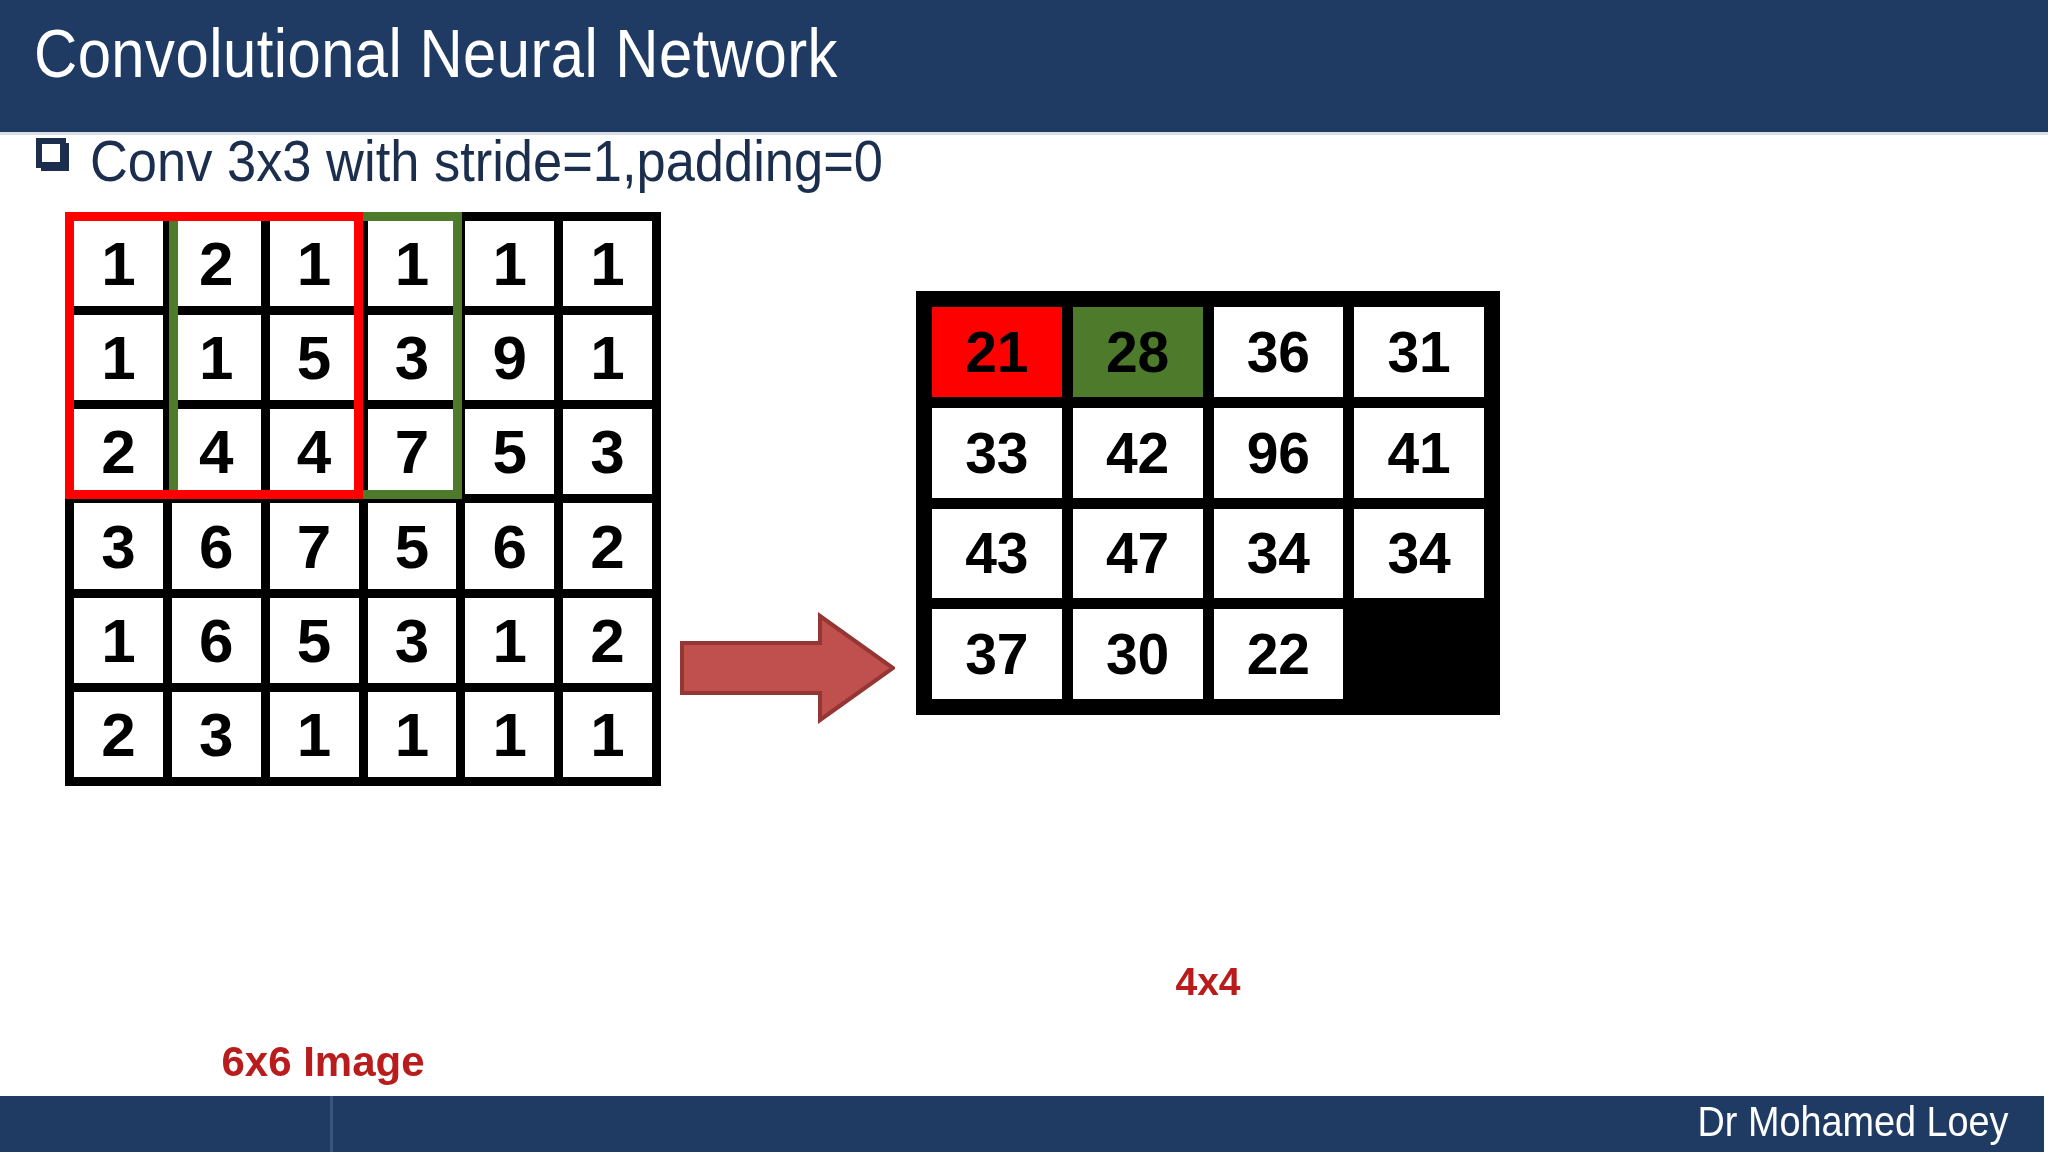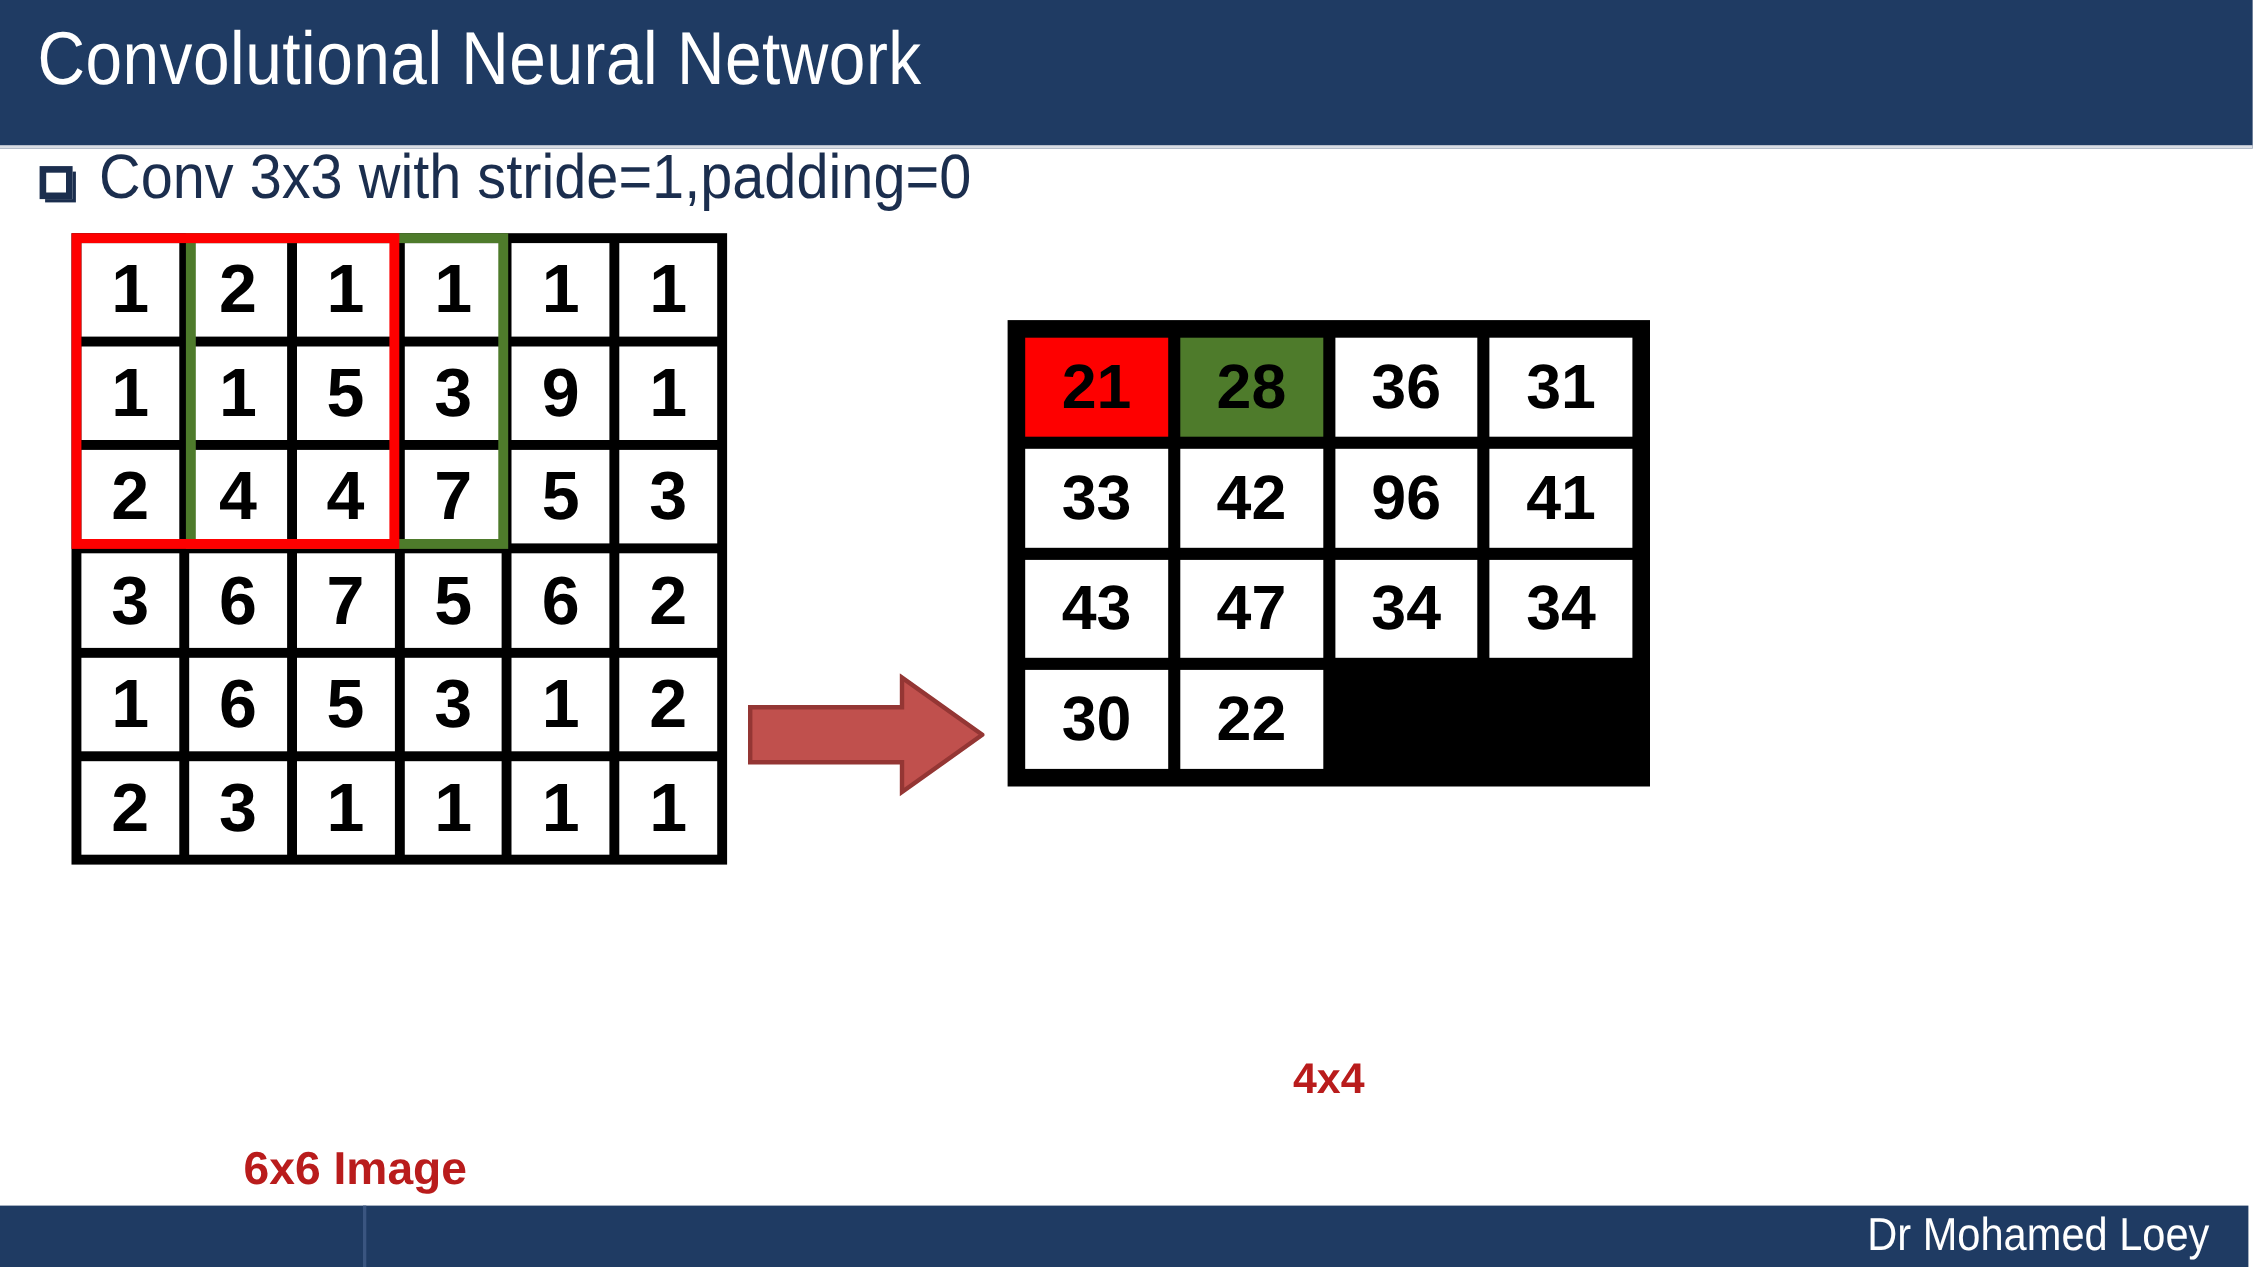--- a/index.html
+++ b/index.html
@@ -39,21 +39,20 @@
     white-space: nowrap;
     font-weight: 400;
   }
 
   
   #bullet-row {
     position: absolute;
     left: 36px;
     top: 128px;
     display: flex;
-    align-items: center;
     white-space: nowrap;
   }
   #bullet-glyph {
     width: 30px;
     height: 30px;
     border: 6px solid #1B2E4E;
     box-sizing: border-box;
     margin-right: 24px;
     margin-top: 10px;
     background: #ffffff;
@@ -268,20 +267,21 @@
     <div class="cell">36</div>
     <div class="cell">31</div>
     <div class="cell">33</div>
     <div class="cell">42</div>
     <div class="cell">96</div>
     <div class="cell">41</div>
     <div class="cell">43</div>
     <div class="cell">47</div>
     <div class="cell">34</div>
     <div class="cell">34</div>
+    <div class="cell">37</div>
     <div class="cell">30</div>
     <div class="cell">22</div>
   </div>
 
 <div id="caption-output" class="caption">4x4</div>
 
 <div id="footer-bar">
   <div id="footer-divider"></div>
   <div id="footer-text">Dr Mohamed Loey</div>
 </div>

